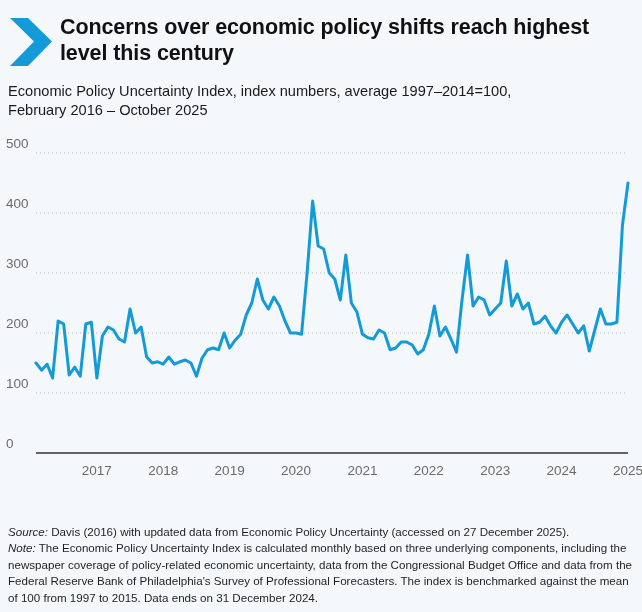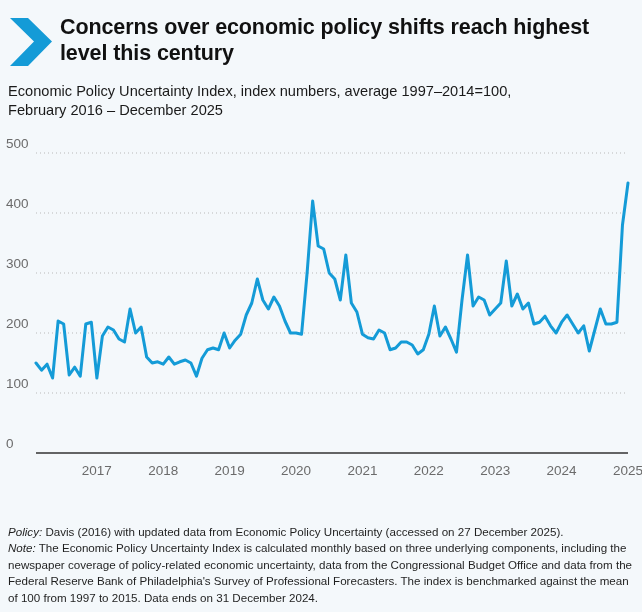--- a/index.html
+++ b/index.html
@@ -103,21 +103,21 @@
 
   <div class="header">
     <svg class="logo-mark" viewBox="0 0 46 52" aria-hidden="true">
       <polygon points="2,2 20,2 44,25.5 20,50 2,50 26,25.5" fill="#149BD7"></polygon>
     </svg>
     <div class="title-block">
       <h1 class="chart-title">Concerns over economic policy shifts reach highest level this century</h1>
     </div>
   </div>
 
-  <div class="subtitle">Economic Policy Uncertainty Index, index numbers, average 1997–2014=100, February 2016 – December 2025</div>
+  <div class="subtitle">Economic Policy Uncertainty Index, index numbers, average 1997–2014=100, February 2016 – October 2025</div>
 
   <div class="chart-area">
     <svg class="chart-svg" width="642" height="360" viewBox="0 0 642 360">
       <g id="gridlines">
           <line x1="36" x2="628" y1="262" y2="262" stroke="#b9b9b9" stroke-width="1" stroke-dasharray="1 3"></line>
           <line x1="36" x2="628" y1="202" y2="202" stroke="#b9b9b9" stroke-width="1" stroke-dasharray="1 3"></line>
           <line x1="36" x2="628" y1="142" y2="142" stroke="#b9b9b9" stroke-width="1" stroke-dasharray="1 3"></line>
           <line x1="36" x2="628" y1="82" y2="82" stroke="#b9b9b9" stroke-width="1" stroke-dasharray="1 3"></line>
           <line x1="36" x2="628" y1="22" y2="22" stroke="#b9b9b9" stroke-width="1" stroke-dasharray="1 3"></line>
         </g>
@@ -139,17 +139,17 @@
           <text x="362.4299065420561" y="344" class="xtick-label">2021</text>
           <text x="428.822429906542" y="344" class="xtick-label">2022</text>
           <text x="495.21495327102804" y="344" class="xtick-label">2023</text>
           <text x="561.607476635514" y="344" class="xtick-label">2024</text>
           <text x="628" y="344" class="xtick-label">2025</text>
         </g>
     </svg>
   </div>
 
   <div class="footnotes">
-    <p><span class="fn-label">Policy:</span><span> Davis (2016) with updated data from Economic Policy Uncertainty (accessed on 27 December 2025).</span></p>
+    <p><span class="fn-label">Source:</span><span> Davis (2016) with updated data from Economic Policy Uncertainty (accessed on 27 December 2025).</span></p>
     <p><span class="fn-label">Note:</span><span> The Economic Policy Uncertainty Index is calculated monthly based on three underlying components, including the newspaper coverage of policy-related economic uncertainty, data from the Congressional Budget Office and data from the Federal Reserve Bank of Philadelphia's Survey of Professional Forecasters. The index is benchmarked against the mean of 100 from 1997 to 2015. Data ends on 31 December 2024.</span></p>
   </div>
 
 </div>
 
 </body></html>

